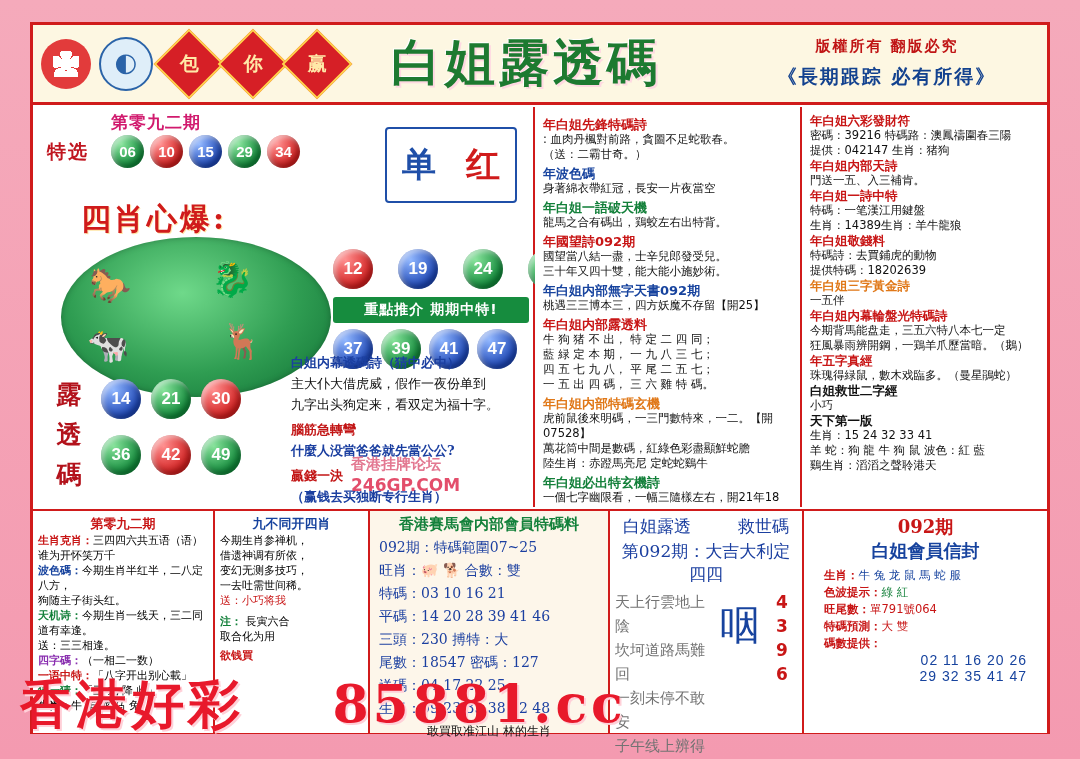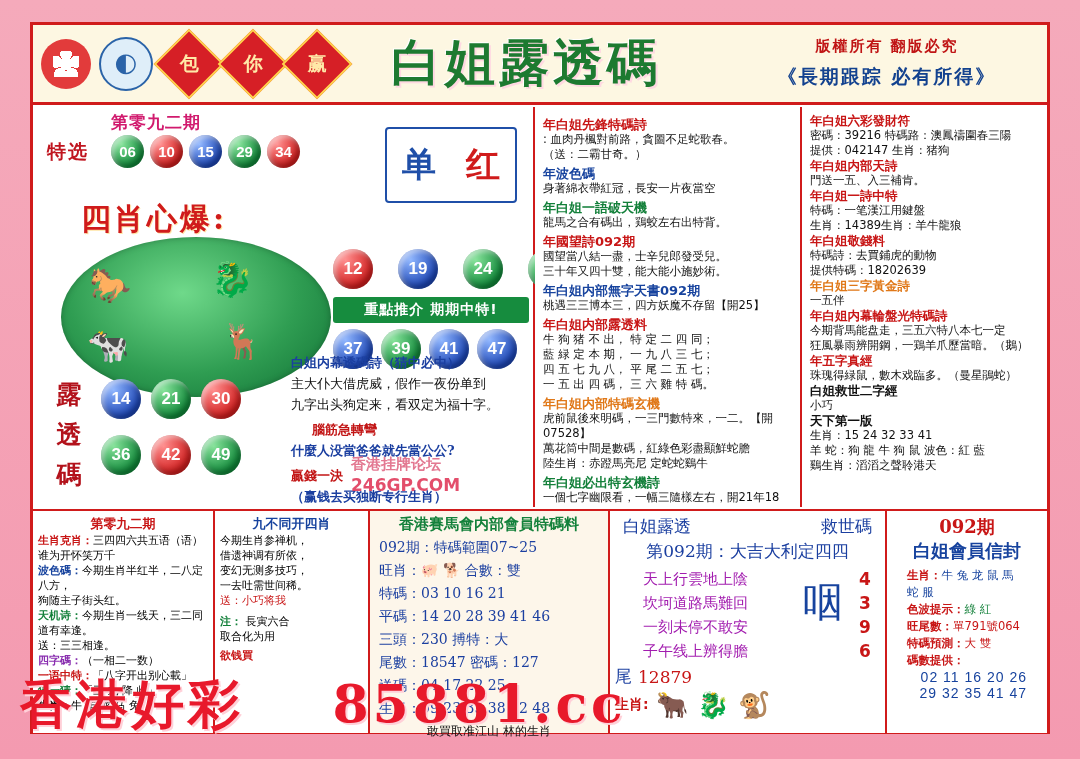--- a/index.html
+++ b/index.html
@@ -150,29 +150,29 @@
   
   .cwrap{padding:6px 8px;font-size:11.5px;line-height:15px;color:#111;}
   .cwrap .t{font-weight:bold;font-size:12.5px;}
 
   
   .bottom{position:absolute;left:33px;top:509px;width:1014px;height:222px;display:flex;
     border-top:2px solid #d01b1b;background:#fff;}
   .b1{width:182px;border-right:2px solid #d01b1b;padding:4px 5px;box-sizing:border-box;}
   .b2{width:155px;border-right:2px solid #d01b1b;padding:4px 5px;box-sizing:border-box;}
   .b3{width:240px;border-right:2px solid #d01b1b;padding:4px 5px;box-sizing:border-box;background:#fdf6ea;}
-  .b4{width:277px;border-right:2px solid #d01b1b;padding:4px 5px;box-sizing:border-box;}
+  .b4{width:194px;border-right:2px solid #d01b1b;padding:4px 5px;box-sizing:border-box;}
   .b5{flex:1;padding:4px 20px;box-sizing:border-box;}
   .bt{font-size:11px;line-height:15px;}
   .hd-red{color:#c81616;font-weight:bold;font-size:13px;text-align:center;}
   .hd-blue{color:#17439e;font-weight:bold;font-size:13px;text-align:center;}
   .hd-green{color:#13803a;font-weight:bold;font-size:15px;text-align:center;}
   .b3 .row{font-size:14px;color:#1b3fa0;margin:5px 0 5px 4px;font-family:"DejaVu Serif","Liberation Serif",serif;}
   .b4 .big{font-size:17px;color:#1b3fa0;font-family:"DejaVu Serif","Liberation Serif",serif;}
-  .b4 .vline{font-size:15px;color:#a21caf;line-height:24px;font-family:"DejaVu Serif","Liberation Serif",serif;margin-left:28px;}
+  .b4 .vline{font-size:15px;color:#737373;line-height:24px;font-family:"DejaVu Serif","Liberation Serif",serif;}
   .b4 .numcol{font-size:17px;color:#c81616;font-weight:bold;}
   .bigchar{font-size:40px;color:#17439e;font-family:"DejaVu Serif","Liberation Serif",serif;text-align:center;}
   .b5 .line{font-size:11.5px;line-height:17px;}
   .b5 .nums{font-size:14px;color:#17439e;letter-spacing:1px;font-family:"Liberation Sans",sans-serif;}
 
   
   .wm-big{
     position:absolute;left:20px;top:670px;width:720px;height:70px;
     font-size:52px;font-weight:bold;
     font-family:"DejaVu Serif","Liberation Serif",serif;
@@ -268,21 +268,21 @@
       <div class="ballrow" style="left:68px;top:328px;gap:10px;">
         <div class="ball big green">36</div>
         <div class="ball big red">42</div>
         <div class="ball big green">49</div>
       </div>
 
       <div class="poem">
         <div class="pt">白姐内幕透碼詩（猜中必中）</div>
         <div class="pbk">主大仆大借虎威，假作一夜份单到</div>
         <div class="pbk">九字出头狗定来，看双定为福十字。</div>
-        <div class="pr" style="margin-top:4px;margin-left:21px;">腦筋急轉彎</div>
+        <div class="pr" style="margin-top:4px;">腦筋急轉彎</div>
         <div class="pt">什麼人没當爸爸就先當公公?</div>
         <div class="pr" style="margin-top:4px;">贏錢一決</div>
         <div class="pt">（赢钱去买独断专行生肖）</div>
       </div>
 
       <div class="wm1">香港挂牌论坛</div>
       <div class="wm2">246GP.COM</div>
     </div>
 
     <div class="colB">

